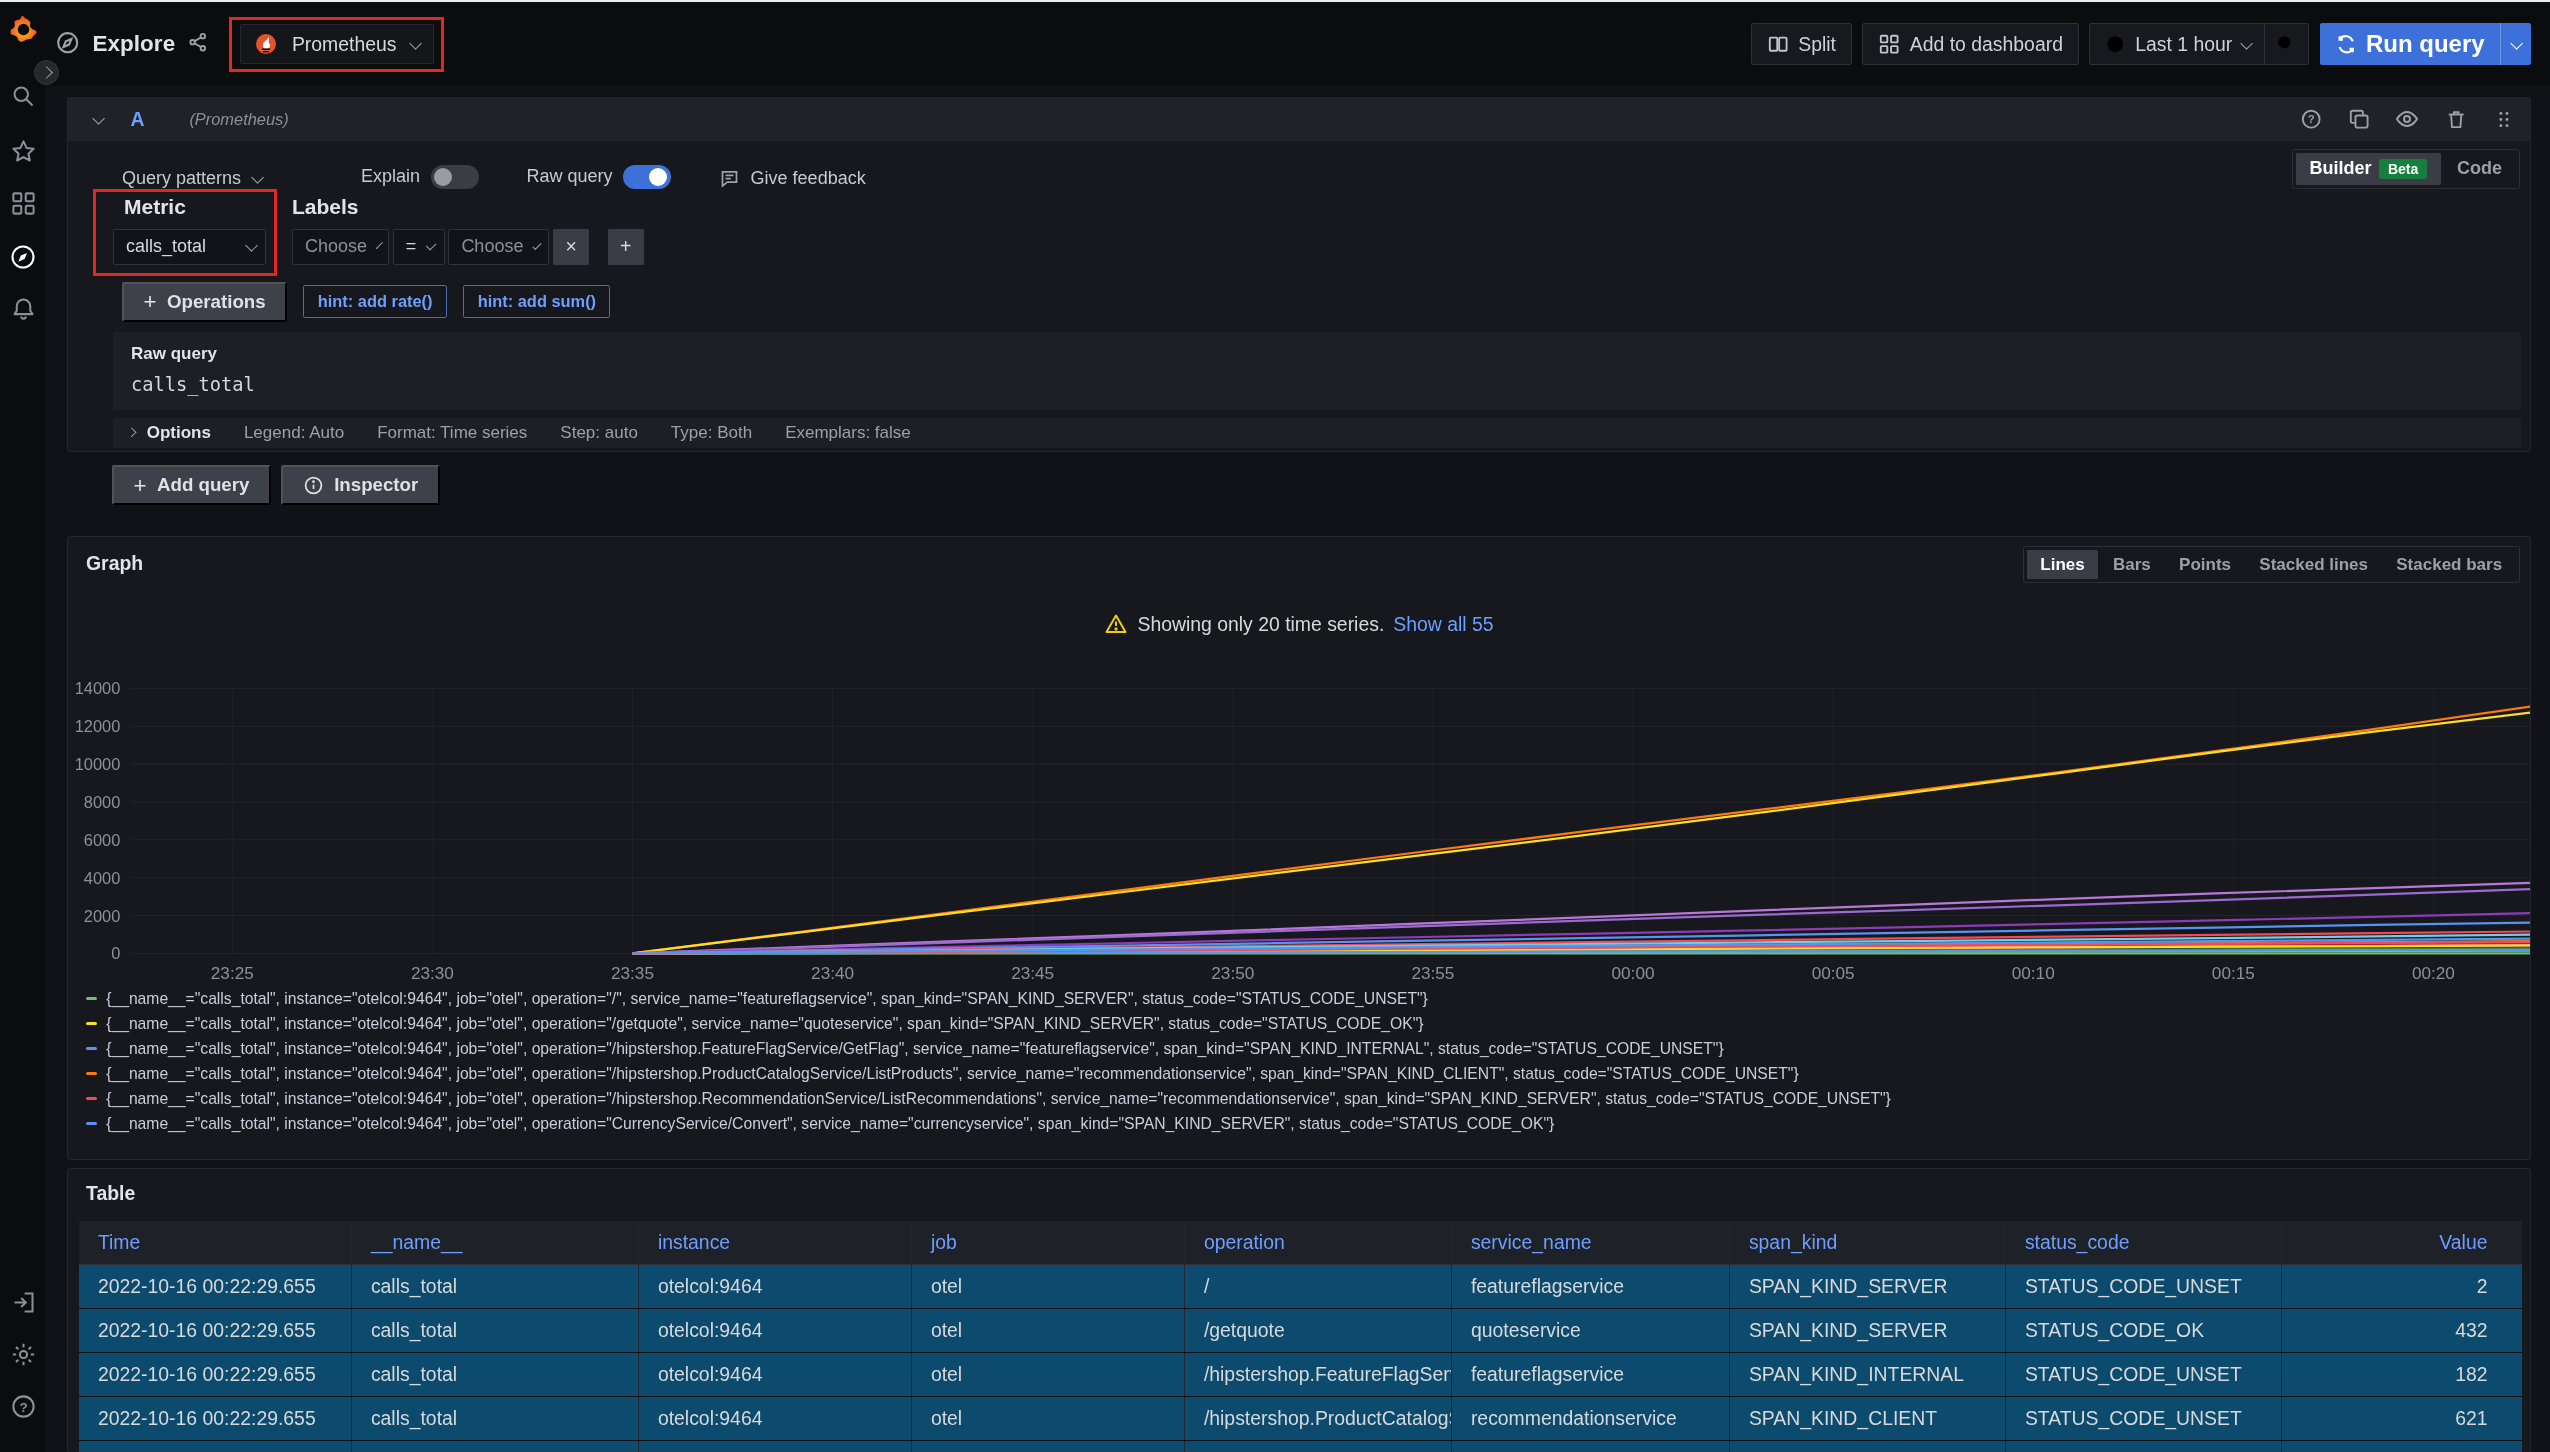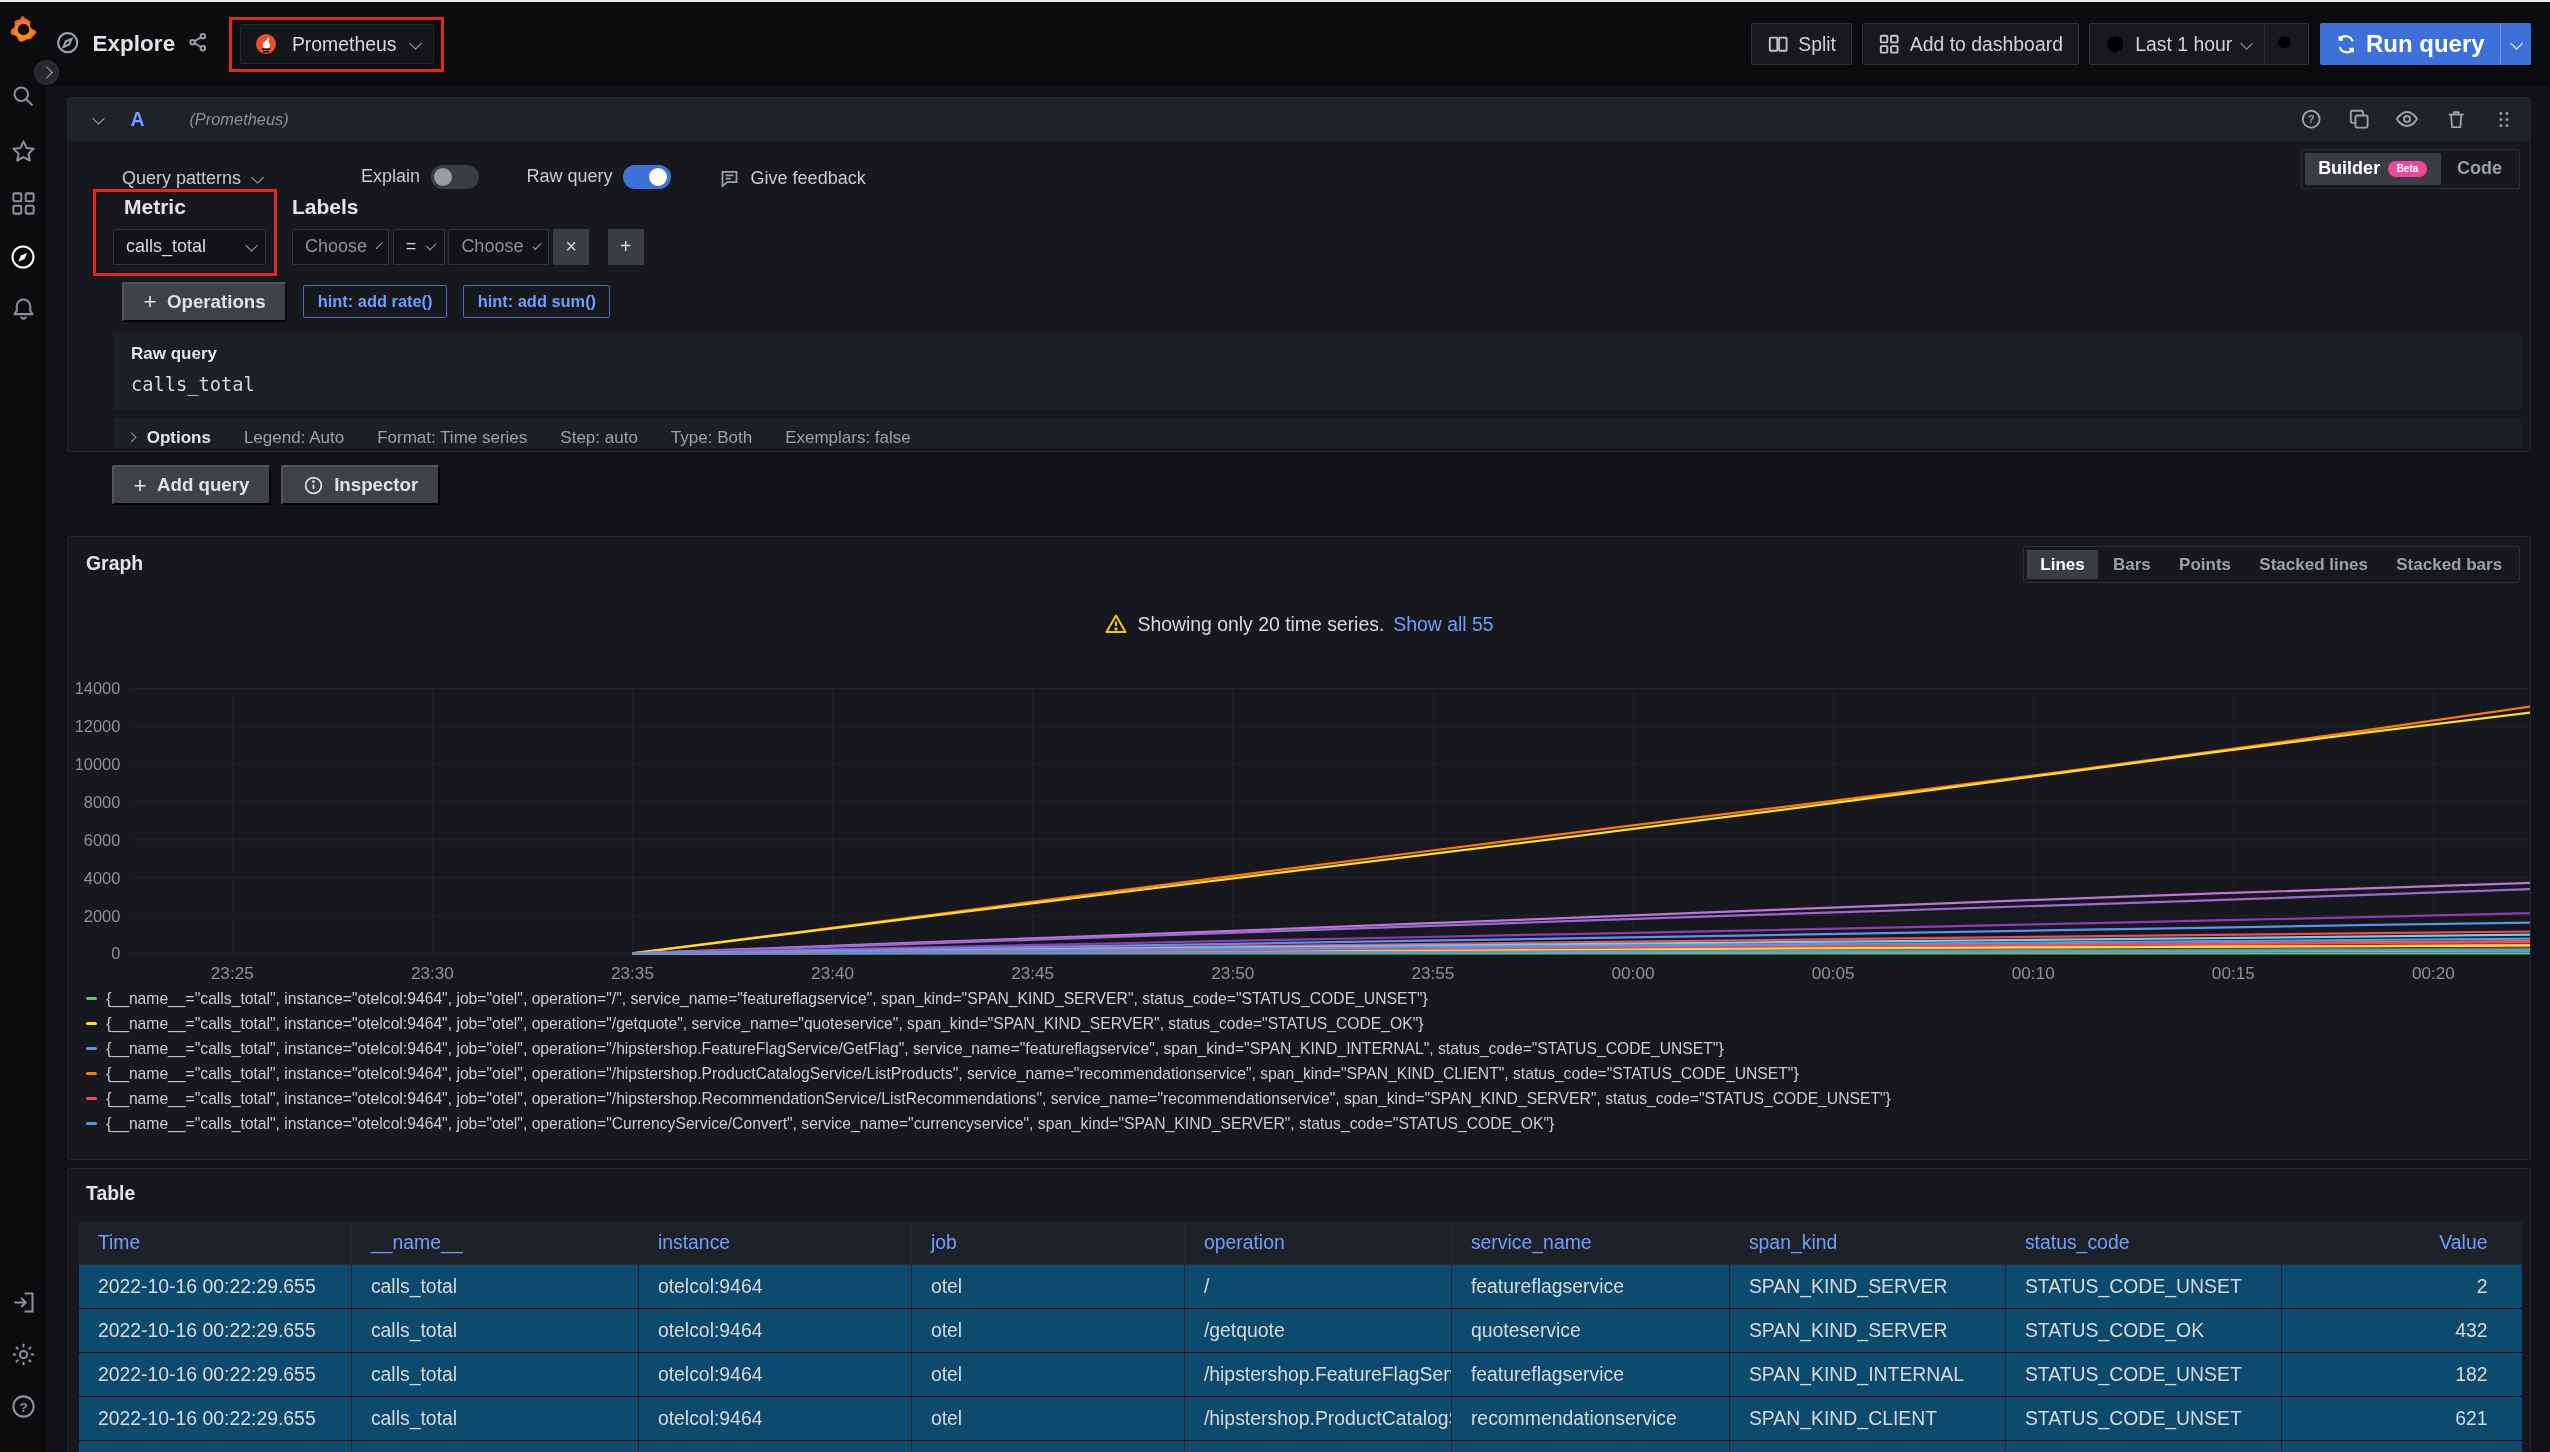--- a/index.html
+++ b/index.html
@@ -64,21 +64,21 @@
 
   .qtoolbar { height:48px; display:flex; align-items:flex-end; padding:0 10.5px 0 54px; gap:0; }
   .qt-item { display:flex; align-items:center; gap:10.5px; font-size:18px; color:#c9cad1; cursor:pointer; }
   .toggle { width:48px; height:24px; border-radius:12px; background:#3a3d44; position:relative; cursor:pointer; }
   .toggle .knob { position:absolute; top:3px; left:3.7px; width:18px; height:18px; border-radius:50%; background:#9a9ca3; }
   .toggle.on { background:#3d71d9; }
   .toggle.on .knob { left:auto; right:3.7px; background:#fff; }
   .seg { margin-left:auto; display:flex; align-items:center; border:0.7px solid #2c2f36; border-radius:2.2px; padding:3px; gap:3px; }
   .seg .seg-btn { display:flex; align-items:center; gap:7.5px; padding:5.2px 13.4px; font-size:18px; font-weight:600; color:#9da0a8; border-radius:1.5px; cursor:pointer; }
   .seg .seg-btn.active { background:#3a3d45; color:#fff; }
-  .badge-beta { background:#ec4899; color:#fff; font-size:10px; font-weight:700; padding:2.2px 9px; border-radius:8px; }
+  .badge-beta { background:#15803d; color:#fff; font-size:14px; font-weight:700; padding:2.2px 9px; border-radius:3px; }
 
   .fields-row { position:relative; margin-top:6px; }
   .field-label { position:absolute; font-size:21px; font-weight:700; color:#e3e4e8; top:0; }
   .selects { position:absolute; top:34px; height:36px; display:flex; align-items:center; }
   .select { height:36px; background:#111318; border:0.7px solid #2e323a; border-radius:1.5px;
     display:flex; align-items:center; justify-content:space-between; padding:0 10.5px 0 12px; font-size:18px; color:#d8d9da; cursor:pointer; gap:10.5px;}
   .select .ph { color:#8e9097; }
   .sq-btn { width:36px; height:36px; background:#3a3d45; border-radius:1.5px; display:flex; align-items:center; justify-content:center;
     font-size:19.4px; color:#d8d9da; cursor:pointer; }
   .metric-redbox { position:absolute; left:25.4px; top:-6px; width:184px; height:87px; border:3.7px solid #e02626; pointer-events:none; z-index:4; }
@@ -86,21 +86,21 @@
   .ops-row { position:absolute; top:184px; left:54px; display:flex; align-items:center; gap:16.4px; }
   .btn-sec { display:flex; align-items:center; gap:10.5px; height:40px; padding:0 19.4px; background:#3e414a; border-radius:2.2px;
     font-size:18.7px; font-weight:600; color:#e0e1e5; cursor:pointer; }
   .hint-btn { height:33px; padding:0 13.4px; display:flex; align-items:center; border:0.7px solid #4a6fb5; border-radius:2.2px;
     color:#6e9fff; font-size:16.4px; font-weight:700; cursor:pointer; background:transparent; }
 
   .rawq-box { position:absolute; top:234px; left:45px; width:2408px; height:78px; background:#1c1f26; border-radius:1.5px; padding:12px 18px; }
   .rawq-label { font-size:17px; font-weight:700; color:#e3e4e8; }
   .rawq-code { margin-top:10.5px; font-family:"DejaVu Sans Mono", monospace; font-size:18.7px; color:#d8d9da; }
   .options-row { position:absolute; top:320px; left:45px; width:2408px; height:30px; background:#1c1f26; border-radius:1.5px;
-    display:flex; align-items:flex-end; padding:0 15px; gap:33px; font-size:17px; color:#9da0a8; }
+    display:flex; align-items:center; padding:0 15px; gap:33px; font-size:17px; color:#9da0a8; }
   .options-row .opt-title { color:#e3e4e8; font-weight:700; margin-left:6px; }
   .chev-sm { width:6.7px; height:6.7px; border-right:1.5px solid #9da0a8; border-bottom:1.5px solid #9da0a8; display:inline-block; transform:rotate(-45deg); }
 
   .below-btns { position:absolute; left:66px; top:379px; display:flex; gap:10.5px; }
 
   
   .graph-panel { position:absolute; left:21px; top:450px; width:2464px; height:624px; overflow:hidden; }
   .gtitle { position:absolute; left:18px; top:15px; font-size:19.4px; font-weight:600; color:#e3e4e8; }
   .gmodes { position:absolute; right:10.5px; top:9px; display:flex; align-items:center; border:0.7px solid #2c2f36; border-radius:2.2px; padding:3px; gap:1.5px; }
   .gmode { padding:4.5px 13.4px; font-size:17px; font-weight:600; color:#9da0a8; border-radius:1.5px; cursor:pointer; white-space:nowrap; }

